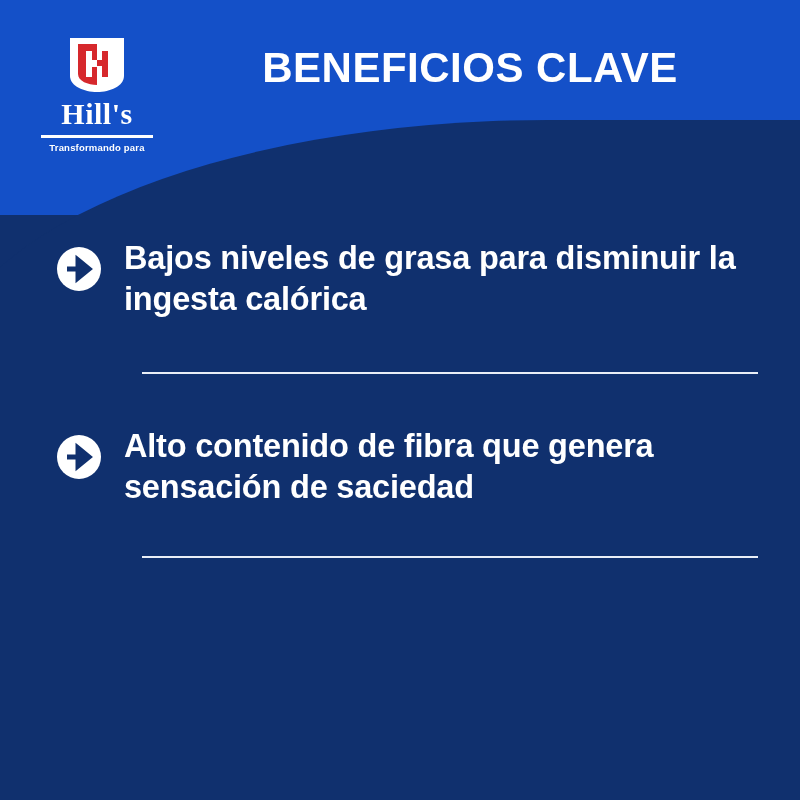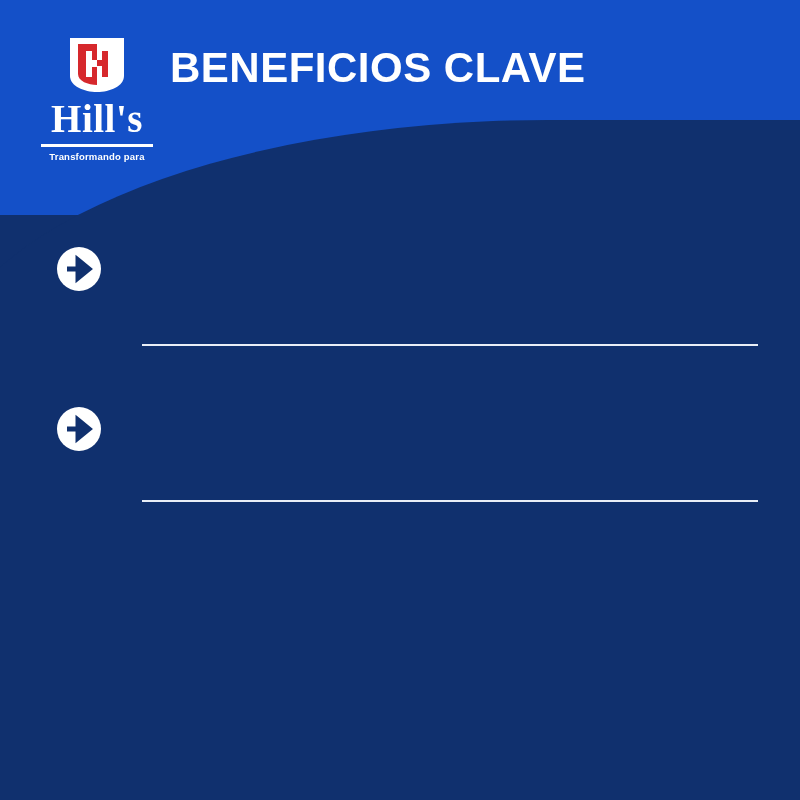--- a/index.html
+++ b/index.html
@@ -52,21 +52,21 @@
   }
   .logo-mark {
     width: 62px;
     height: 62px;
     margin: 0 auto;
     position: relative;
   }
   .logo-word {
     font-family: "Liberation Serif", serif;
     font-weight: bold;
-    font-size: 39px;
+    font-size: 30px;
     letter-spacing: 0.5px;
     line-height: 1;
     margin-top: 3px;
     color: #ffffff;
   }
   .logo-rule {
     width: 112px;
     height: 3px;
     background: #ffffff;
     margin: 6px auto 4px auto;
@@ -77,21 +77,21 @@
     letter-spacing: 0.2px;
     color: #ffffff;
     white-space: nowrap;
   }
   
   .title {
     position: absolute;
     left: 170px;
     top: 46px;
     width: 600px;
-    text-align: left;
+    text-align: center;
     color: #ffffff;
     font-size: 42px;
     font-weight: bold;
     letter-spacing: 0.5px;
     line-height: 1.05;
   }
   
   .benefits {
     position: absolute;
     left: 0;
@@ -164,35 +164,37 @@
 
   <div class="benefits">
 
     <div class="benefit b1">
       <div class="arrow-icon">
         <svg width="46" height="46" viewBox="0 0 46 46" aria-hidden="true">
           <circle cx="23" cy="23" r="22" fill="#ffffff"></circle>
           <path d="M11 23 h16 M22 14 l11 9 l-11 9 z" stroke="#10306e" stroke-width="5" fill="#10306e" stroke-linecap="butt"></path>
         </svg>
       </div>
+      <div class="benefit-text">Bajos niveles de grasa para disminuir la ingesta calórica</div>
     </div>
 
     <div class="sp1"></div>
     <div class="divider-wrap">
       <div class="divider"></div>
     </div>
     <div class="sp2"></div>
 
     <div class="benefit">
       <div class="arrow-icon">
         <svg width="46" height="46" viewBox="0 0 46 46" aria-hidden="true">
           <circle cx="23" cy="23" r="22" fill="#ffffff"></circle>
           <path d="M11 23 h16 M22 14 l11 9 l-11 9 z" stroke="#10306e" stroke-width="5" fill="#10306e" stroke-linecap="butt"></path>
         </svg>
       </div>
+      <div class="benefit-text">Alto contenido de fibra que genera sensación de saciedad</div>
     </div>
 
     <div class="sp3"></div>
     <div class="divider-wrap">
       <div class="divider"></div>
     </div>
     <div class="sp4"></div>
 
 
   </div>

